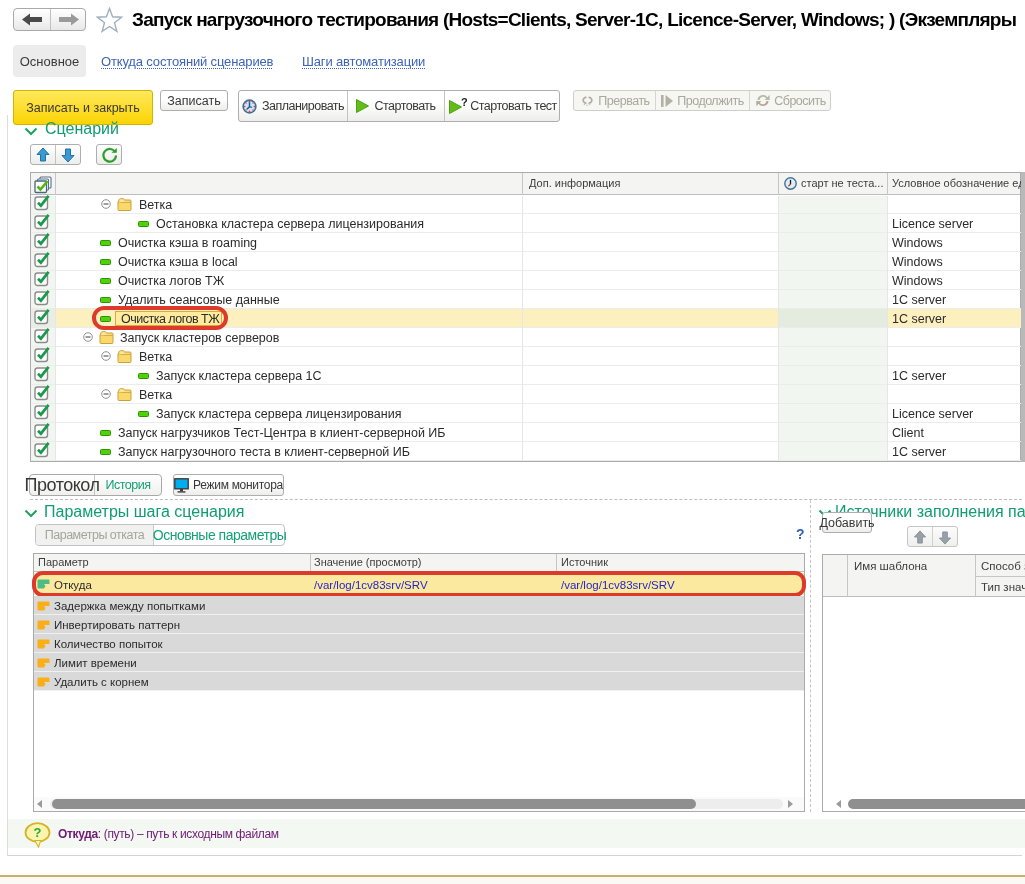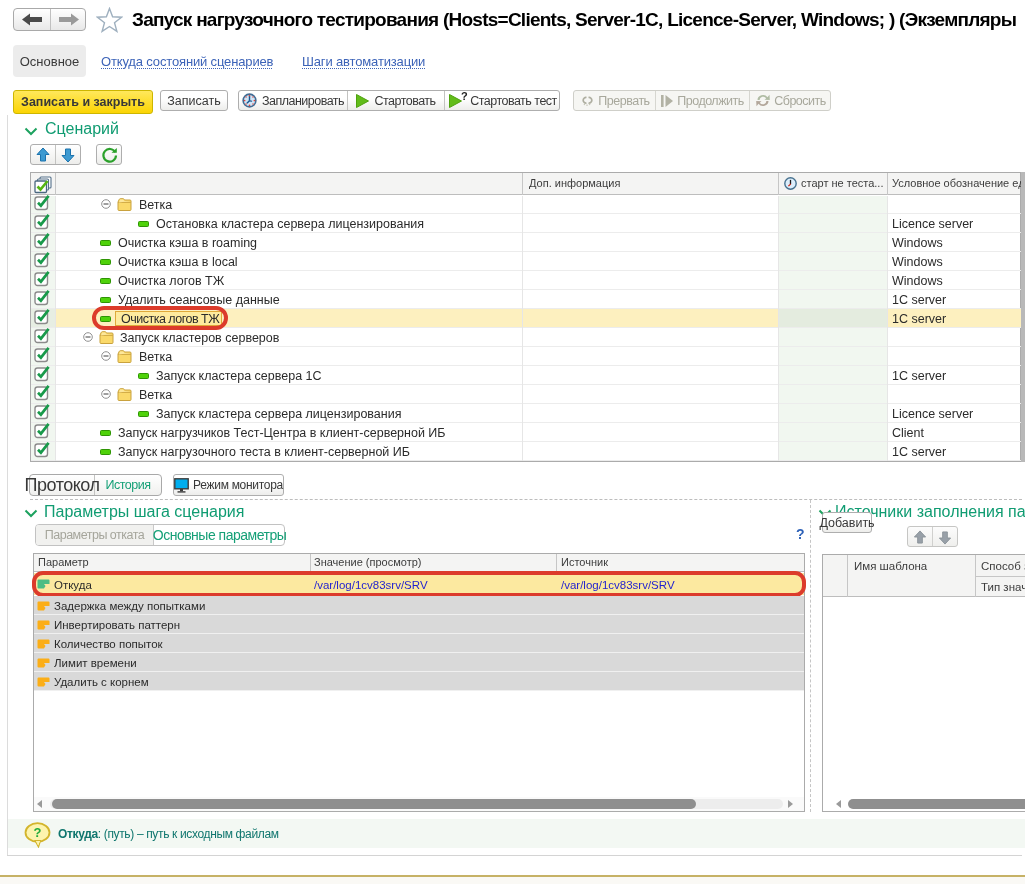--- a/index.html
+++ b/index.html
@@ -1,18 +1,18 @@
 <!DOCTYPE html>
 <html><head><meta charset="utf-8">
 <style>
 *{margin:0;padding:0;box-sizing:border-box}
 html,body{width:1025px;height:884px;overflow:hidden;background:#fff}
 body{font-family:"Liberation Sans",sans-serif;position:relative}
 .ab{position:absolute}
-.txt{white-space:nowrap;color:#0f766e}
+.txt{white-space:nowrap;color:#701a75}
 .btn{position:absolute;border:1px solid #aeaeae;border-radius:3px;background:linear-gradient(#ffffff 40%,#ededeb);display:flex;align-items:center;justify-content:center;font-size:12.5px;color:#383838;white-space:nowrap}
 .seg{position:absolute;top:0;bottom:0;display:flex;align-items:center;justify-content:center;font-size:12.5px;letter-spacing:-0.5px;color:#383838;white-space:nowrap}
 .vdiv{position:absolute;top:0;bottom:0;width:1px;background:#c3c3c1}
 .hdrtxt{font-size:16px;color:#109c72;white-space:nowrap}
 .chev{position:absolute}
 .cell{position:absolute;font-size:12.5px;color:#2b2b2b;white-space:nowrap}
 .pcell{position:absolute;font-size:11.5px;color:#2b2b2b;white-space:nowrap}
 .hcell{position:absolute;font-size:11px;color:#3c3c3c;white-space:nowrap}
 </style></head>
 <body>
@@ -35,24 +35,24 @@
 <svg class="ab" style="left:96px;top:7px" width="27" height="26" viewBox="0 0 27 26">
     <path d="M13.5 1.5 L16.6 9.8 L25.5 10.2 L18.5 15.8 L20.9 24.4 L13.5 19.5 L6.1 24.4 L8.5 15.8 L1.5 10.2 L10.4 9.8 Z" fill="none" stroke="#9fb0bf" stroke-width="1.4"></path>
   </svg>
 
 <div class="ab txt" style="left:132px;top:9px;font-size:19px;letter-spacing:-0.75px;font-weight:bold;color:#000">Запуск нагрузочного тестирования (Hosts=Clients, Server-1C, Licence-Server, Windows; ) (Экземпляры</div>
 
 <div class="ab" style="left:13px;top:45px;width:73px;height:32px;background:#ececec;border-radius:4px;display:flex;align-items:center;justify-content:center;font-size:13px;color:#3a3a3a">Основное</div>
 <div class="ab txt" style="left:101px;top:54px;font-size:13px;letter-spacing:-0.15px;color:#3c63b8;text-decoration:underline dotted 1px;text-underline-offset:2px">Откуда состояний сценариев</div>
 <div class="ab txt" style="left:302px;top:54px;font-size:13px;letter-spacing:-0.15px;color:#3c63b8;text-decoration:underline dotted 1px;text-underline-offset:2px">Шаги автоматизации</div>
 
-<div class="btn" style="left:13px;top:90px;width:140px;height:24px;background:linear-gradient(#ffe85c,#fbd403);border-color:#cdb600;font-weight:bold;letter-spacing:0">Записать и закрыть</div>
+<div class="btn" style="left:13px;top:90px;width:140px;height:35px;background:linear-gradient(#ffe85c,#fbd403);border-color:#cdb600;font-weight:normal;letter-spacing:0">Записать и закрыть</div>
 <div class="btn" style="left:160px;top:90px;width:68px;height:21px">Записать</div>
 
-<div class="btn" style="left:238px;top:90px;width:322px;height:21px;justify-content:flex-start;padding:0">
+<div class="btn" style="left:238px;top:90px;width:322px;height:32px;justify-content:flex-start;padding:0">
  <div class="seg" style="left:0;width:108px"><svg width="15" height="15" viewBox="0 0 16 16" style="margin-right:5px">
         <circle cx="8" cy="8" r="6.8" fill="#cfe4f6" stroke="#3f6c94" stroke-width="1.7"></circle>
         <g fill="#e04438">
           <circle cx="8" cy="2.8" r="0.9"></circle>
           <circle cx="8" cy="13.2" r="0.9"></circle>
           <circle cx="2.8" cy="8" r="0.9"></circle>
           <circle cx="13.2" cy="8" r="0.9"></circle>
           <circle cx="4.3" cy="4.3" r="0.8"></circle>
           <circle cx="11.7" cy="4.3" r="0.8"></circle>
           <circle cx="4.3" cy="11.7" r="0.8"></circle>

